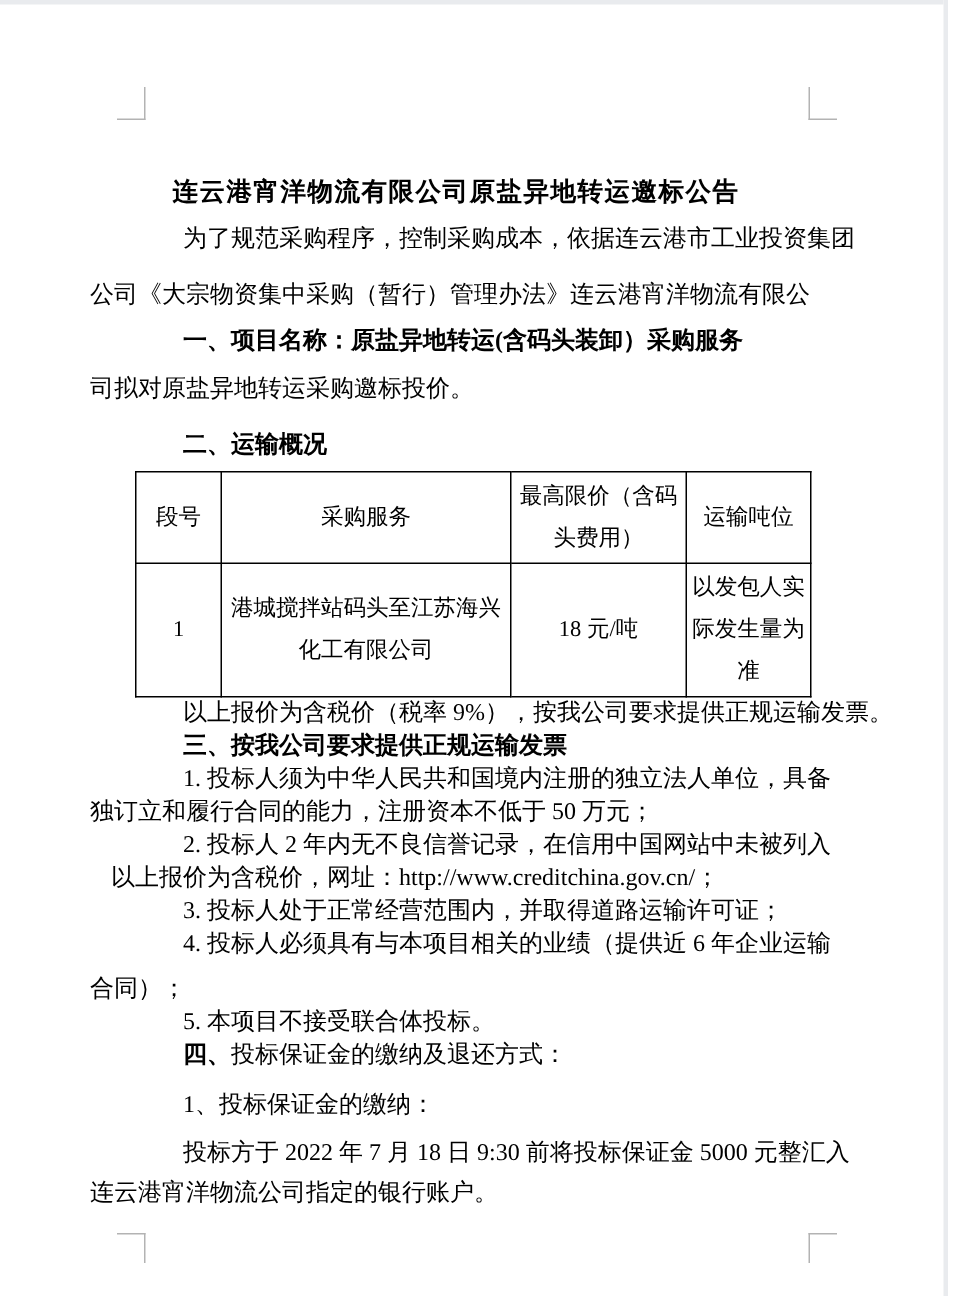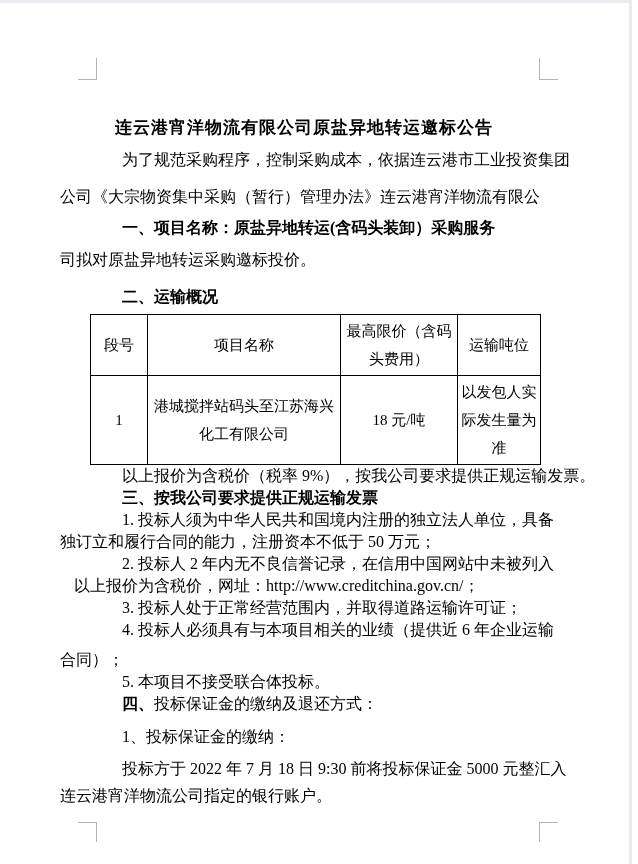--- a/index.html
+++ b/index.html
@@ -60,21 +60,21 @@
   <div class="ln intro">公司《大宗物资集中采购（暂行）管理办法》连云港宵洋物流有限公</div>
   <div class="ln h1 ind">一、项目名称：原盐异地转运(含码头装卸）采购服务</div>
 
   <div class="ln intro">司拟对原盐异地转运采购邀标投价。</div>
   <div class="ln h2 ind">二、运输概况</div>
 
   <table class="transport">
     <tbody>
         <tr class="hdr">
       <td class="c1">段号</td>
-      <td class="c2">项目名称</td>
+      <td class="c2">采购服务</td>
       <td class="c3">最高限价（含码头费用）</td>
       <td class="c4">运输吨位</td>
     </tr>
     <tr class="data">
       <td class="c1">1</td>
       <td class="c2">港城搅拌站码头至江苏海兴化工有限公司</td>
       <td class="c3">18 元/吨</td>
       <td class="c4">以发包人实际发生量为准</td>
     </tr>
   </tbody>

